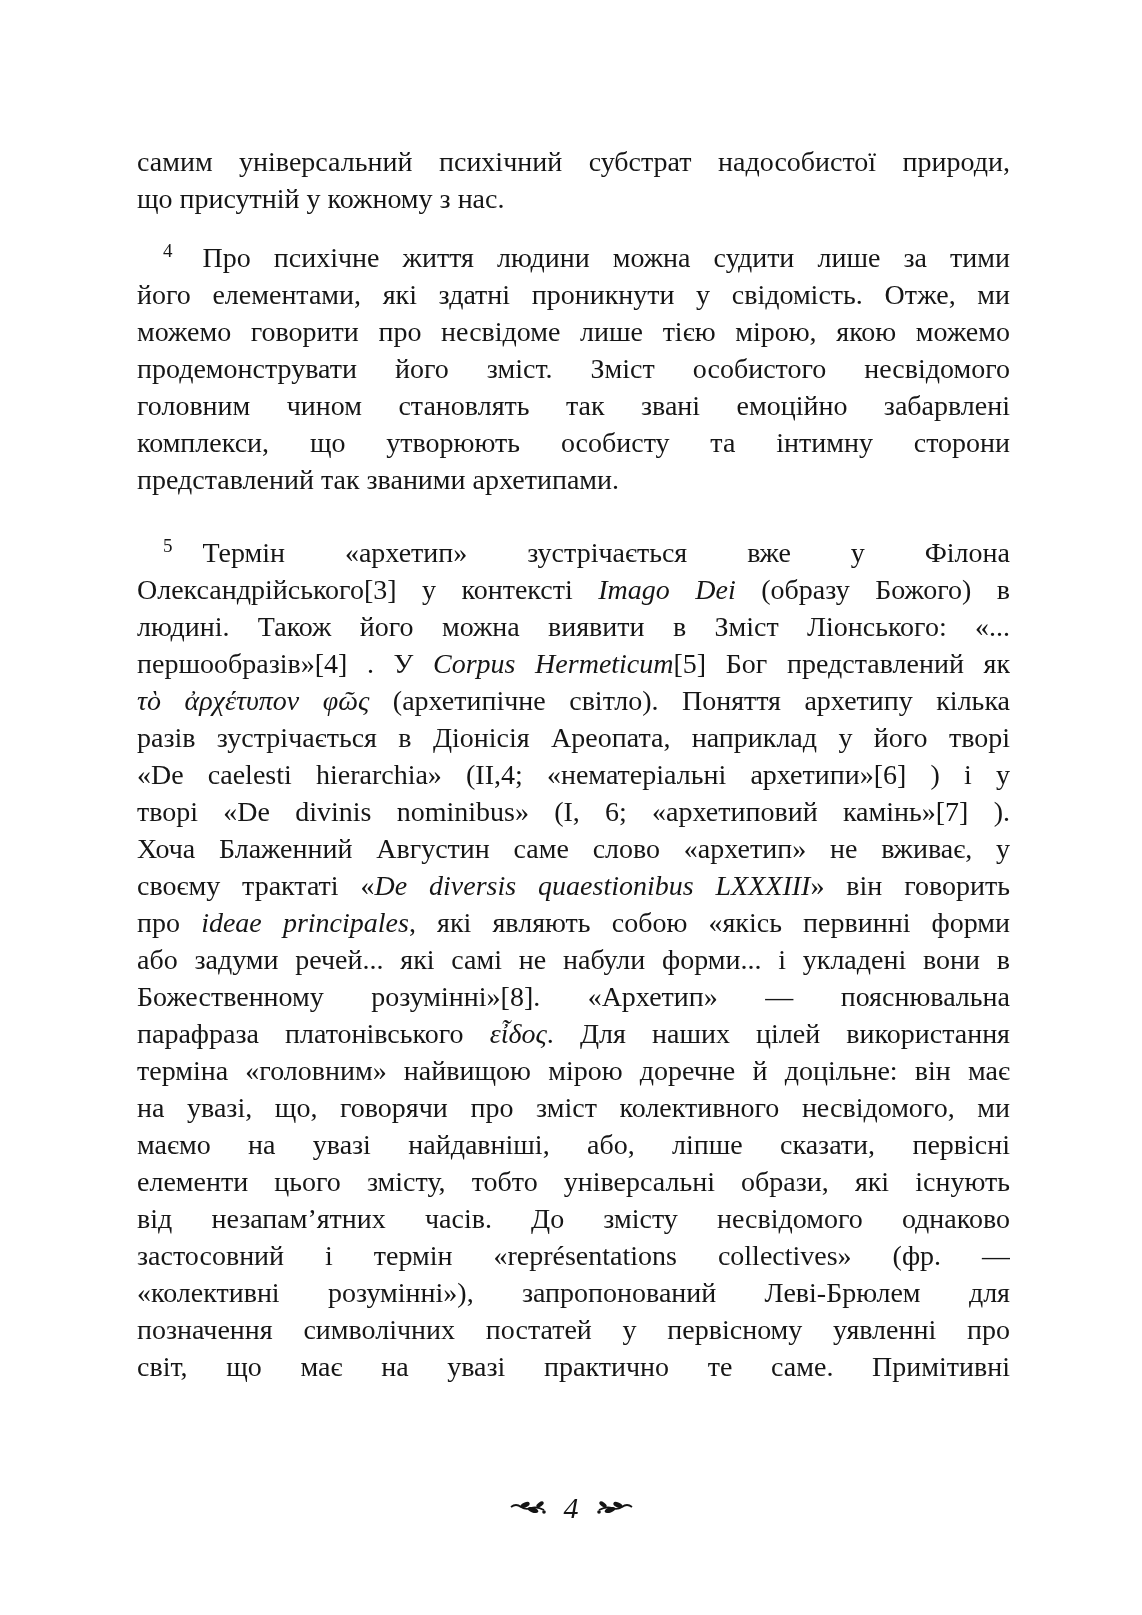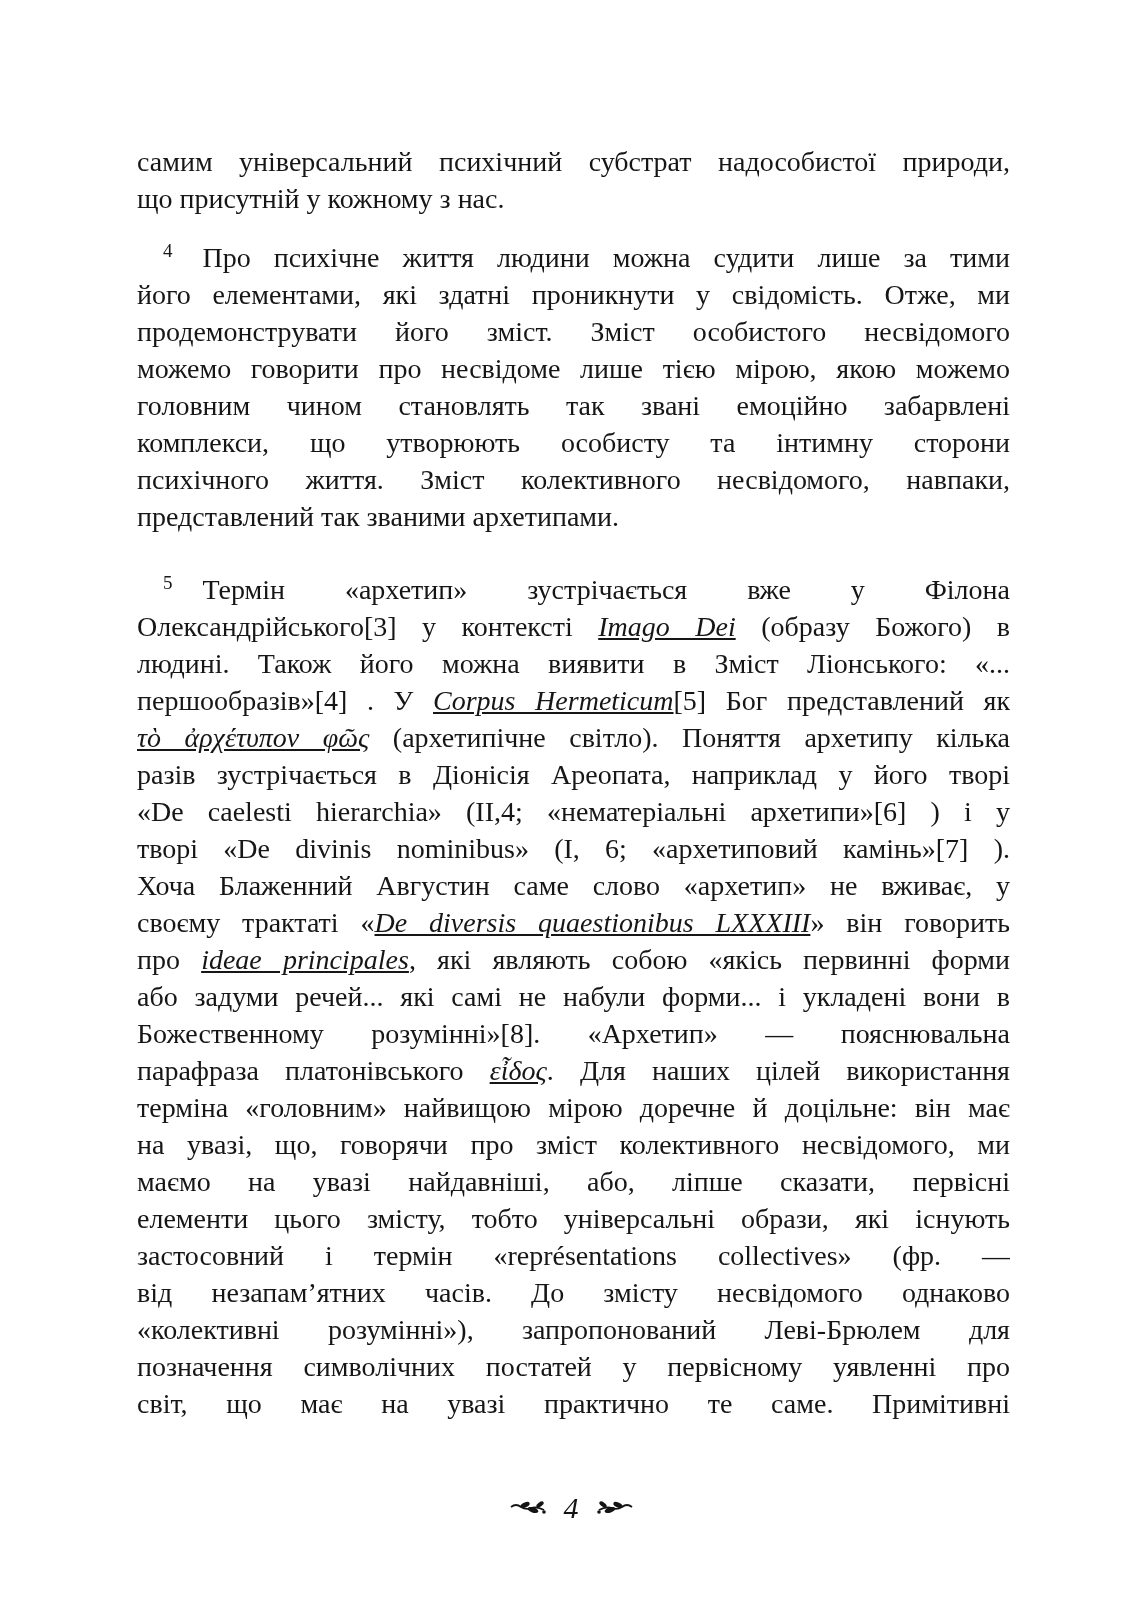--- a/index.html
+++ b/index.html
@@ -30,21 +30,21 @@
   .line {
     height: 37px;
     line-height: 37px;
     font-size: 28px;
     text-align: justify;
     text-align-last: justify;
     overflow: hidden;
     white-space: normal;
   }
   .line.endline { text-align-last: left; }
-  .seg.it { font-style: italic; text-decoration: underline; }
+  .seg.it { font-style: italic; }
   .seg.supnum {
     position: relative;
     top: -10px;
     font-size: 19px;
     margin-left: 26px;
     margin-right: 30px;
   }
   .footer {
     position: absolute;
     left: 0;
@@ -71,25 +71,24 @@
 <div class="page">
 
   <div class="text-column">
       <div class="paragraph">
         <div class="line"><span class="seg">самим універсальний психічний субстрат надособистої природи,</span></div>
         <div class="line endline"><span class="seg">що присутній у кожному з нас.</span></div>
       </div>
       <div class="paragraph p4">
         <div class="line"><span class="seg supnum">4</span><span class="seg">Про психічне життя людини можна судити лише за тими</span></div>
         <div class="line"><span class="seg">його елементами, які здатні проникнути у свідомість. Отже, ми</span></div>
+        <div class="line"><span class="seg">можемо говорити про несвідоме лише тією мірою, якою можемо</span></div>
         <div class="line"><span class="seg">продемонструвати його зміст. Зміст особистого несвідомого</span></div>
-        <div class="line"><span class="seg">можемо говорити про несвідоме лише тією мірою, якою можемо</span></div>
         <div class="line"><span class="seg">головним чином становлять так звані емоційно забарвлені</span></div>
         <div class="line"><span class="seg">комплекси, що утворюють особисту та інтимну сторони</span></div>
-        <div class="line"><span class="seg">психічного життя. Зміст колективного несвідомого, навпаки,</span></div>
         <div class="line endline"><span class="seg">представлений так званими архетипами.</span></div>
       </div>
       <div class="paragraph p5">
         <div class="line"><span class="seg supnum">5</span><span class="seg">Термін «архетип» зустрічається вже у Філона</span></div>
         <div class="line"><span class="seg">Олександрійського[3] у контексті </span><span class="seg it">Imago Dei</span><span class="seg"> (образу Божого) в</span></div>
         <div class="line"><span class="seg">людині. Також його можна виявити в Зміст Ліонського: «...</span></div>
         <div class="line"><span class="seg">першообразів»[4] . У </span><span class="seg it">Corpus Hermeticum</span><span class="seg">[5] Бог представлений як</span></div>
         <div class="line"><span class="seg it">τὸ ἀρχέτυπον φῶς</span><span class="seg"> (архетипічне світло). Поняття архетипу кілька</span></div>
         <div class="line"><span class="seg">разів зустрічається в Діонісія Ареопата, наприклад у його творі</span></div>
         <div class="line"><span class="seg">«De caelesti hierarchia» (II,4; «нематеріальні архетипи»[6] ) і у</span></div>
@@ -97,22 +96,22 @@
         <div class="line"><span class="seg">Хоча Блаженний Августин саме слово «архетип» не вживає, у</span></div>
         <div class="line"><span class="seg">своєму трактаті «</span><span class="seg it">De diversis quaestionibus LXXXIII</span><span class="seg">» він говорить</span></div>
         <div class="line"><span class="seg">про </span><span class="seg it">ideae principales</span><span class="seg">, які являють собою «якісь первинні форми</span></div>
         <div class="line"><span class="seg">або задуми речей... які самі не набули форми... і укладені вони в</span></div>
         <div class="line"><span class="seg">Божественному розумінні»[8]. «Архетип» — пояснювальна</span></div>
         <div class="line"><span class="seg">парафраза платонівського </span><span class="seg it">εἶδος</span><span class="seg">. Для наших цілей використання</span></div>
         <div class="line"><span class="seg">терміна «головним» найвищою мірою доречне й доцільне: він має</span></div>
         <div class="line"><span class="seg">на увазі, що, говорячи про зміст колективного несвідомого, ми</span></div>
         <div class="line"><span class="seg">маємо на увазі найдавніші, або, ліпше сказати, первісні</span></div>
         <div class="line"><span class="seg">елементи цього змісту, тобто універсальні образи, які існують</span></div>
+        <div class="line"><span class="seg">від незапам’ятних часів. До змісту несвідомого однаково</span></div>
         <div class="line"><span class="seg">застосовний і термін «représentations collectives» (фр. —</span></div>
-        <div class="line"><span class="seg">від незапам’ятних часів. До змісту несвідомого однаково</span></div>
         <div class="line"><span class="seg">«колективні розумінні»), запропонований Леві-Брюлем для</span></div>
         <div class="line"><span class="seg">позначення символічних постатей у первісному уявленні про</span></div>
         <div class="line"><span class="seg">світ, що має на увазі практично те саме. Примітивні</span></div>
       </div>
     </div>
 
   <div class="footer">
     <span class="orn">
       <svg width="38" height="20" viewBox="0 0 38 20" aria-hidden="true">
         <g fill="#141414" stroke="none">

